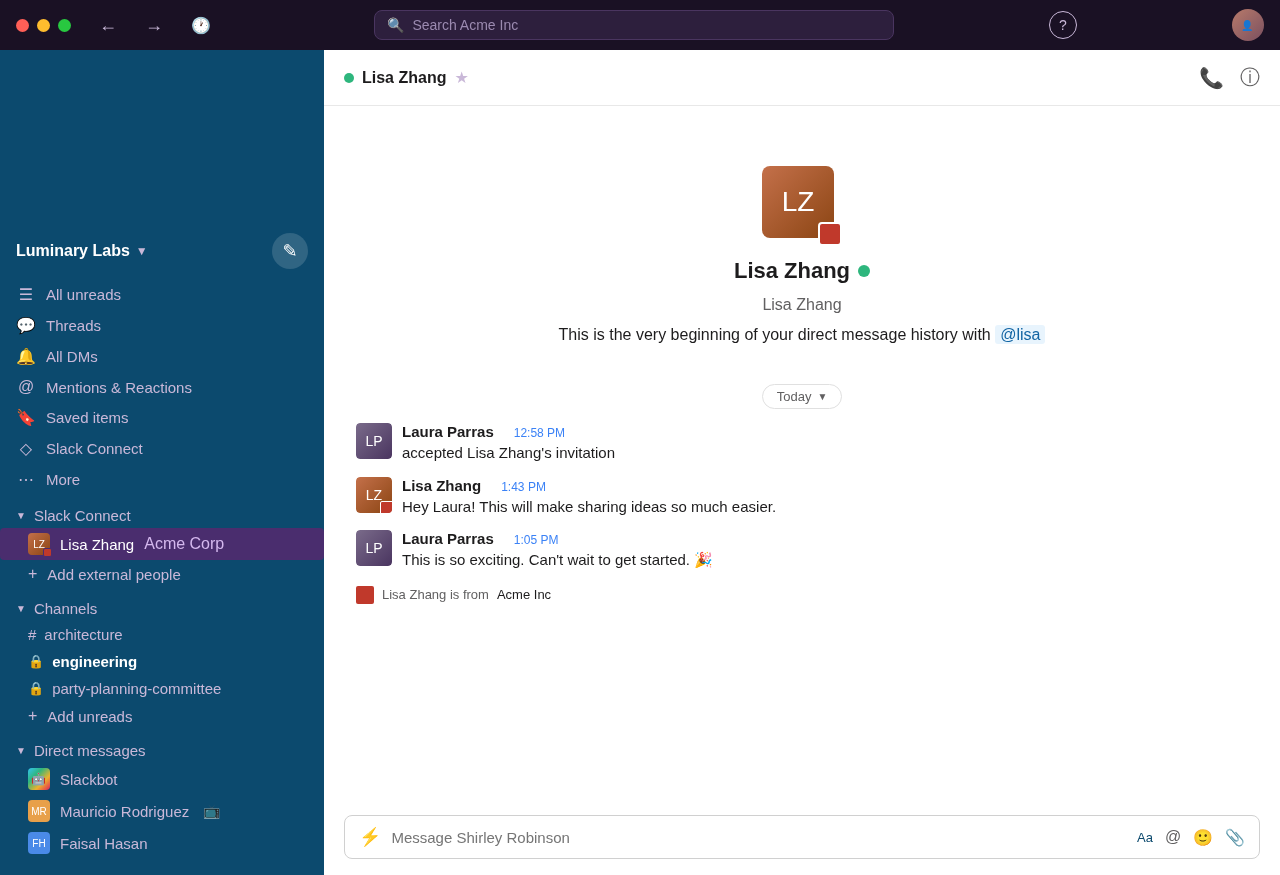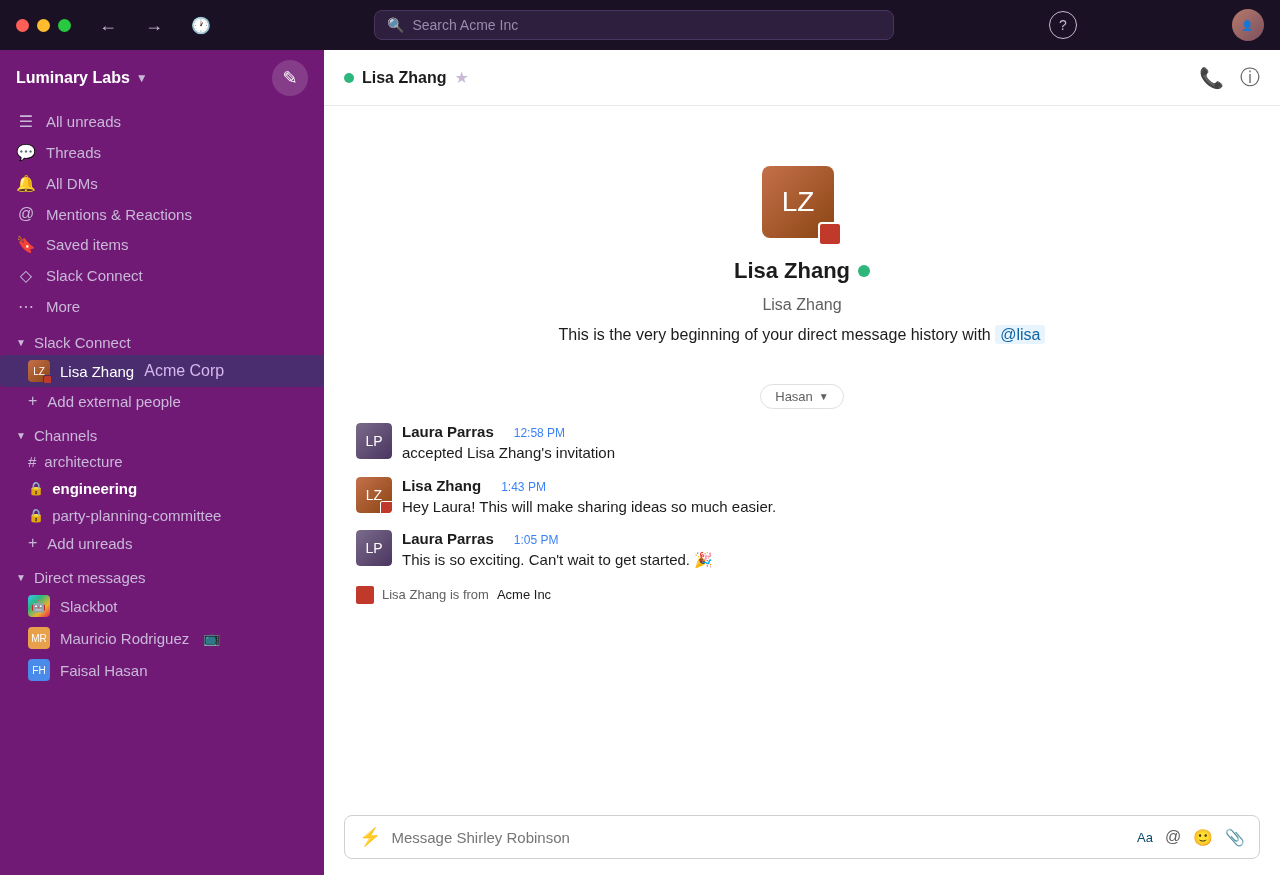--- a/index.html
+++ b/index.html
@@ -38,26 +38,27 @@
     .search-text { color: #9b8ab0; font-size: 14px; flex: 1; }
     .help-btn { background: none; border: none; color: #c9b8d8; cursor: pointer; font-size: 14px; width: 28px; height: 28px; border-radius: 50%; border: 1.5px solid #c9b8d8; display: flex; align-items: center; justify-content: center; }
     .avatar-img { width: 32px; height: 32px; border-radius: 50%; background: linear-gradient(135deg, #7b5ea7, #4a3560); display: flex; align-items: center; justify-content: center; font-size: 12px; color: white; }
 
     
     .main { display: flex; flex: 1; overflow: hidden; }
 
     
     .sidebar {
       width: 324px;
-      background: #701a75;
+      background: #0c4a6e;
       display: flex;
       flex-direction: column;
       flex-shrink: 0;
       overflow-y: auto;
       padding-bottom: 16px;
+      justify-content: flex-end;
     }
     .sidebar::-webkit-scrollbar { width: 4px; }
     .sidebar::-webkit-scrollbar-thumb { background: #4a3560; border-radius: 2px; }
 
     .workspace-header {
       display: flex;
       align-items: center;
       justify-content: space-between;
       padding: 12px 16px;
       height: 56px;
@@ -422,21 +423,21 @@
         </div>
         <span class="dm-username">Lisa Zhang</span>
         <p class="dm-history-text">
           <span>This is the very beginning of your direct message history with</span>
           <span class="dm-mention">@lisa</span>
         </p>
       </div>
 
       <div class="date-divider">
         <div class="date-pill">
-          <span>Hasan</span>
+          <span>Today</span>
           <span class="date-chevron">▼</span>
         </div>
       </div>
 
       <div class="message">
         <div class="msg-avatar">
           <div class="av-main av-laura" style="width:36px;height:36px;border-radius:4px;background:linear-gradient(135deg,#7a6b8a,#4a3560);display:flex;align-items:center;justify-content:center;font-size:14px;color:white;">LP</div>
         </div>
         <div class="msg-content">
           <div class="msg-header">

